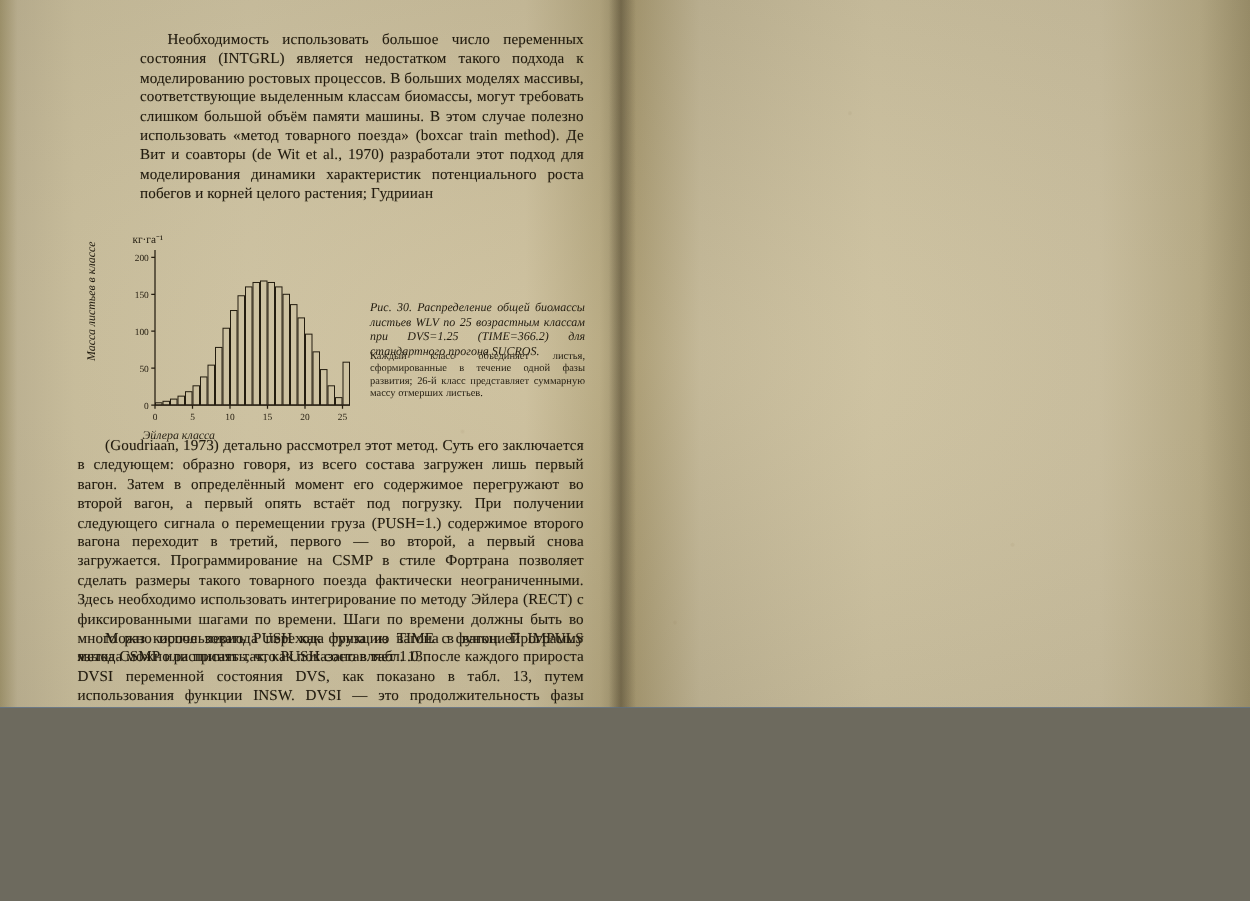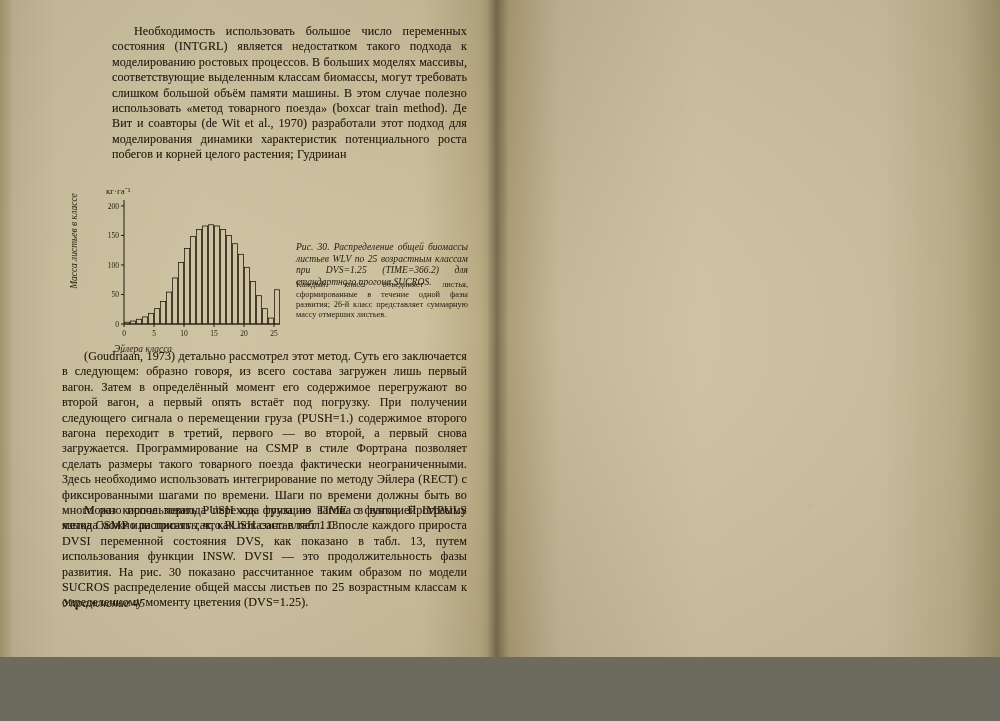--- a/index.html
+++ b/index.html
@@ -3,21 +3,21 @@
 <meta charset="utf-8">
 <style>
   html, body {
     margin: 0;
     padding: 0;
     background: #6d6a5e;
   }
   .page {
     position: relative;
     width: 1000px;
-    height: 657px;
+    height: 566px;
     overflow: hidden;
     background: #3b82f6;
     font-family: "Liberation Serif", serif;
   }
   
   .spread {
     position: absolute;
     inset: 0;
     background:
       radial-gradient(ellipse 120% 100% at 50% 50%, rgba(255,255,255,0.05), rgba(0,0,0,0.12)),

